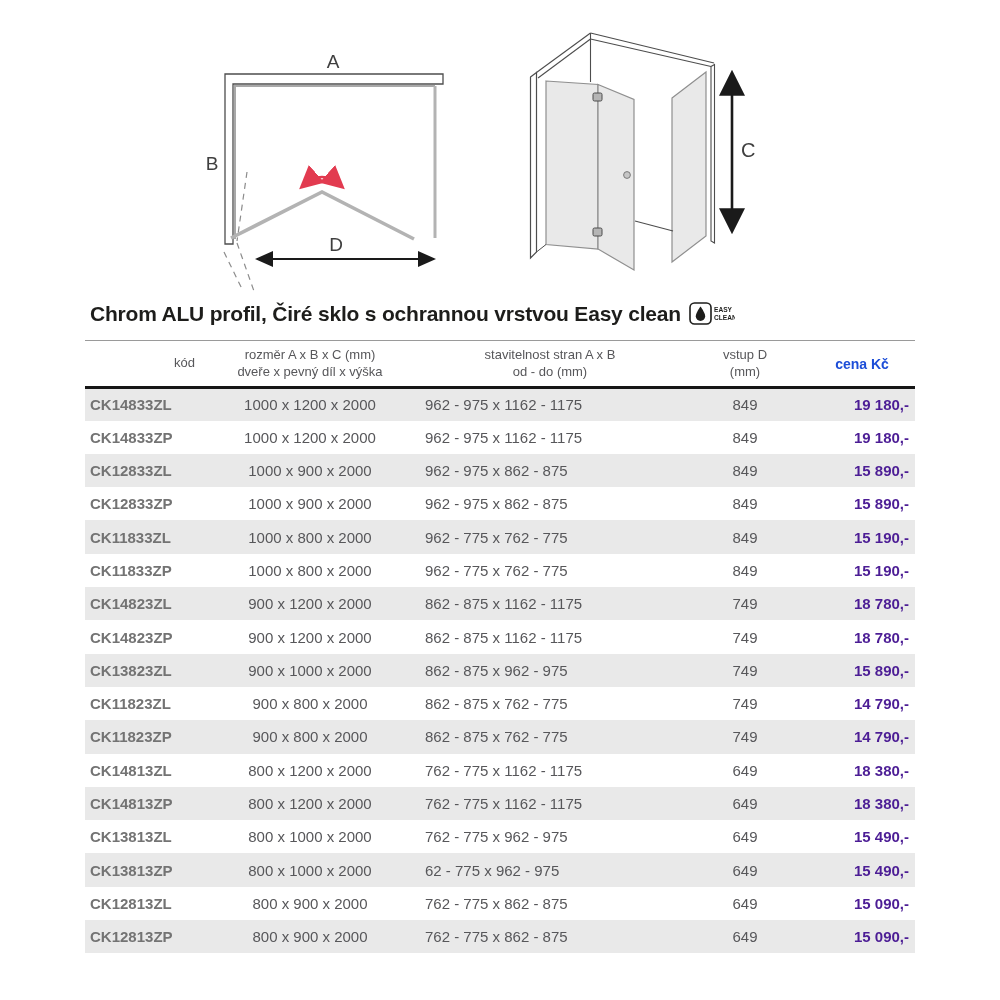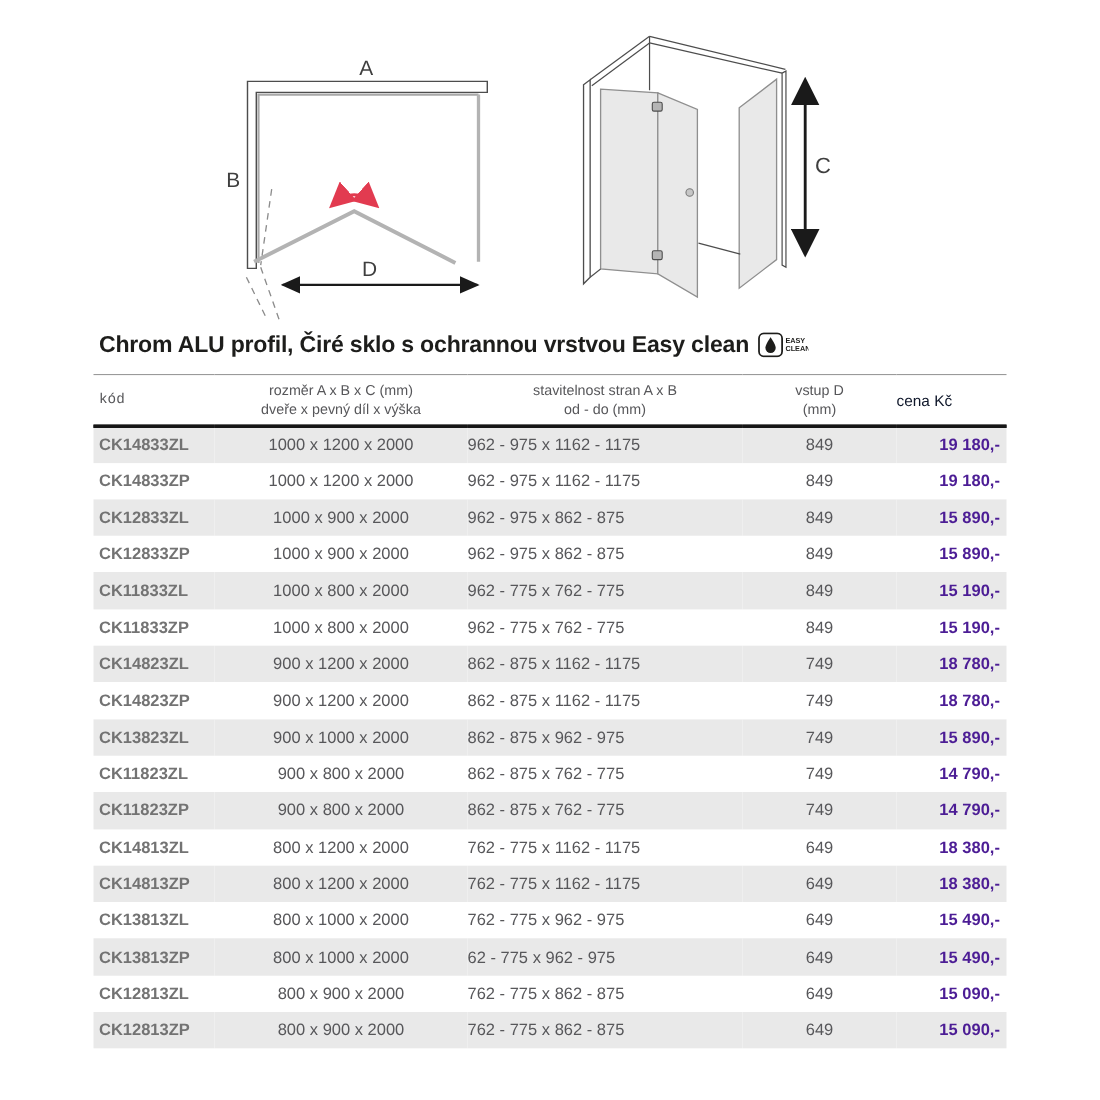--- a/index.html
+++ b/index.html
@@ -14,23 +14,23 @@
   
   .heading-row { position:absolute; left:90px; top:302px; width:830px; display:flex; align-items:flex-start; }
   .page-title { font-size:21px; font-weight:bold; color:#1d1d1b; letter-spacing:-0.2px; white-space:nowrap; }
   .ec-badge { margin-left:8px; display:inline-flex; align-items:center; }
   
   .table-wrap { position:absolute; left:85px; top:340px; width:830px; }
   table { width:830px; border-collapse:collapse; table-layout:fixed; }
   col.c1{width:110px;} col.c2{width:230px;} col.c3{width:250px;} col.c4{width:140px;} col.c5{width:100px;}
   thead tr { border-top:1px solid #9a9a9a; border-bottom:3px solid #161616; }
   th { font-weight:normal; font-size:13px; color:#57575a; line-height:1.3; padding:6px 0 5px 0; vertical-align:middle; }
-  th.a-left  { text-align:left; padding-left:5px;font-family:Liberation Mono, monospace; }
+  th.a-left  { text-align:right; padding-left:5px; }
   th.a-center{ text-align:center;margin-top:44px; }
-  th.a-right { text-align:left; padding-right:6px; font-weight:normal; color:#0f172a; font-size:14px; }
+  th.a-right { text-align:center; padding-right:6px; font-weight:bold; color:#1d4ed8; font-size:14px; }
   tbody td { height:33.3px; font-size:15px; color:#57575a; padding:0; vertical-align:middle; }
   tbody tr:nth-child(odd) { background:#e9e9e9; }
   td.code  { text-align:left;  padding-left:5px; font-weight:bold; color:#737373; }
   td.dim   { text-align:center; }
   td.adj   { text-align:left; }
   td.entry { text-align:center; }
   td.price { text-align:right; padding-right:6px; font-weight:bold; color:#4c1d95; }
 </style>
 </head>
 <body>

